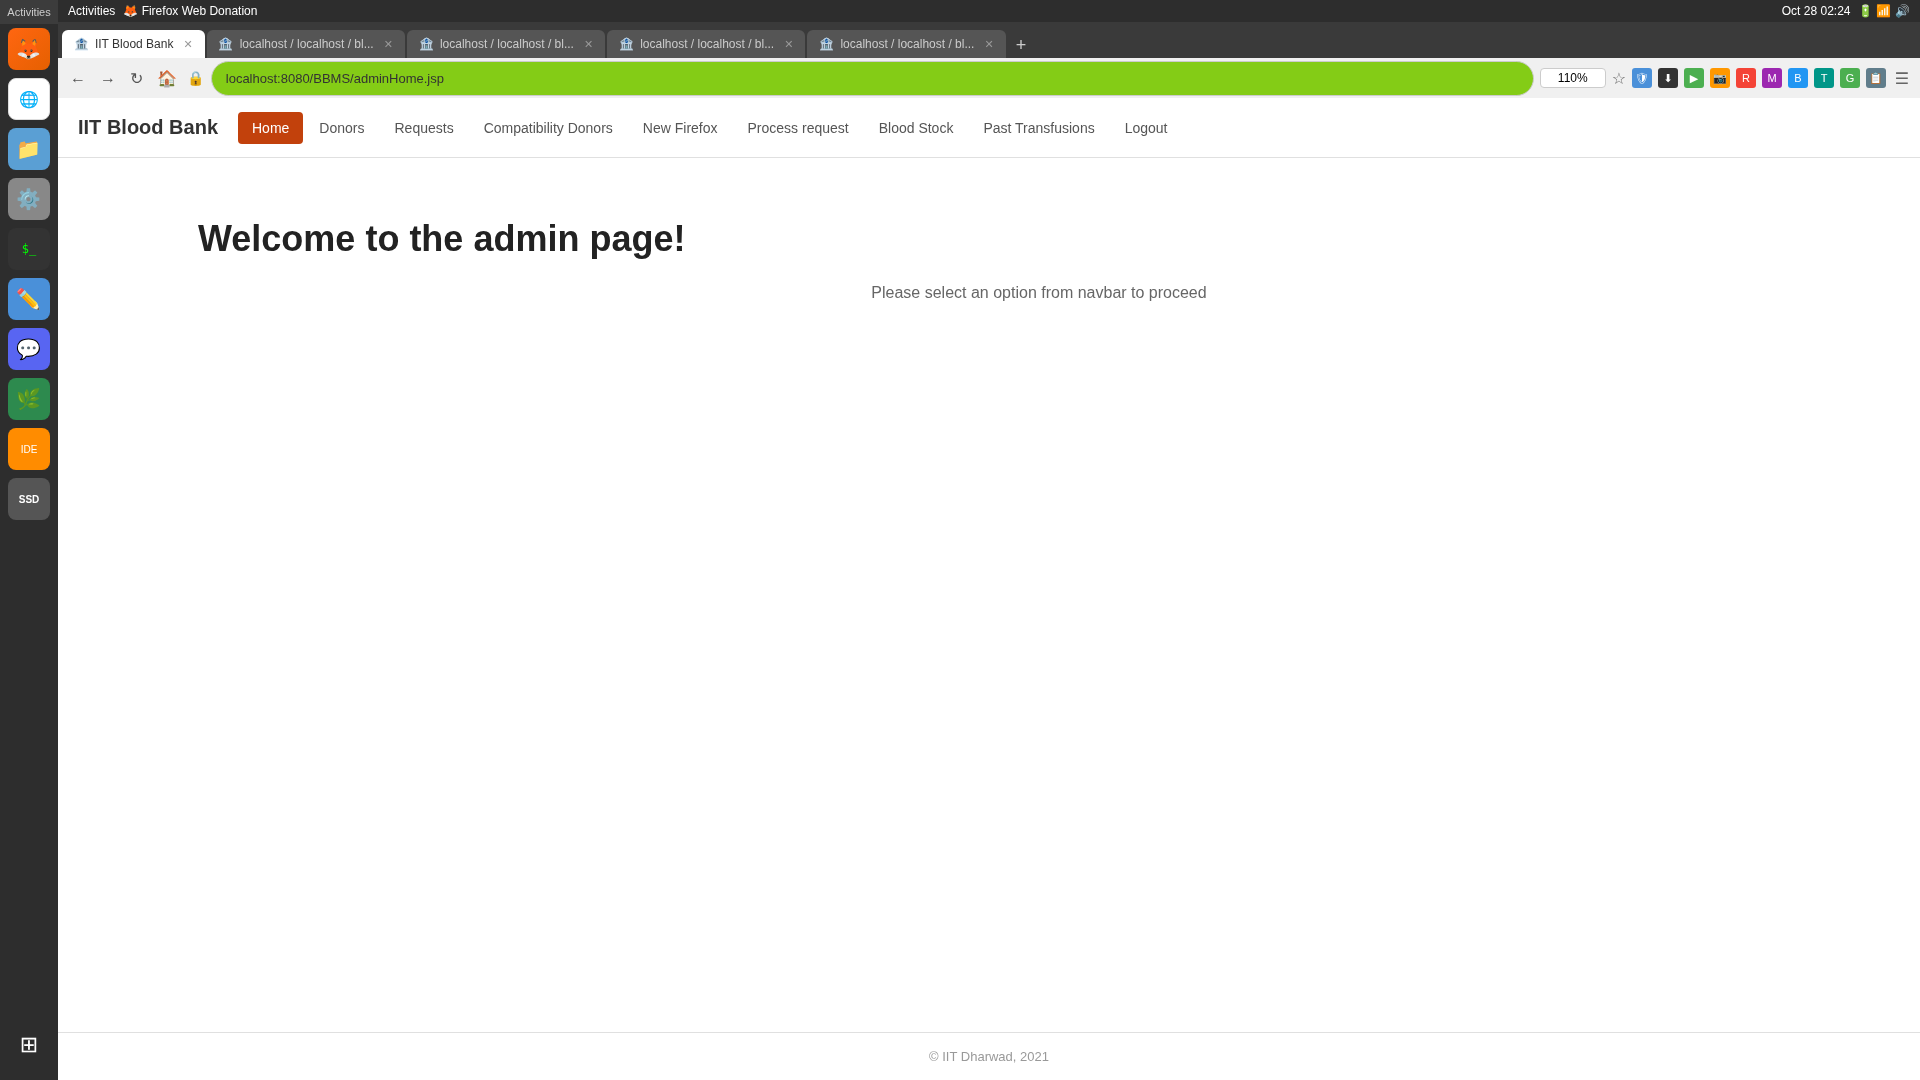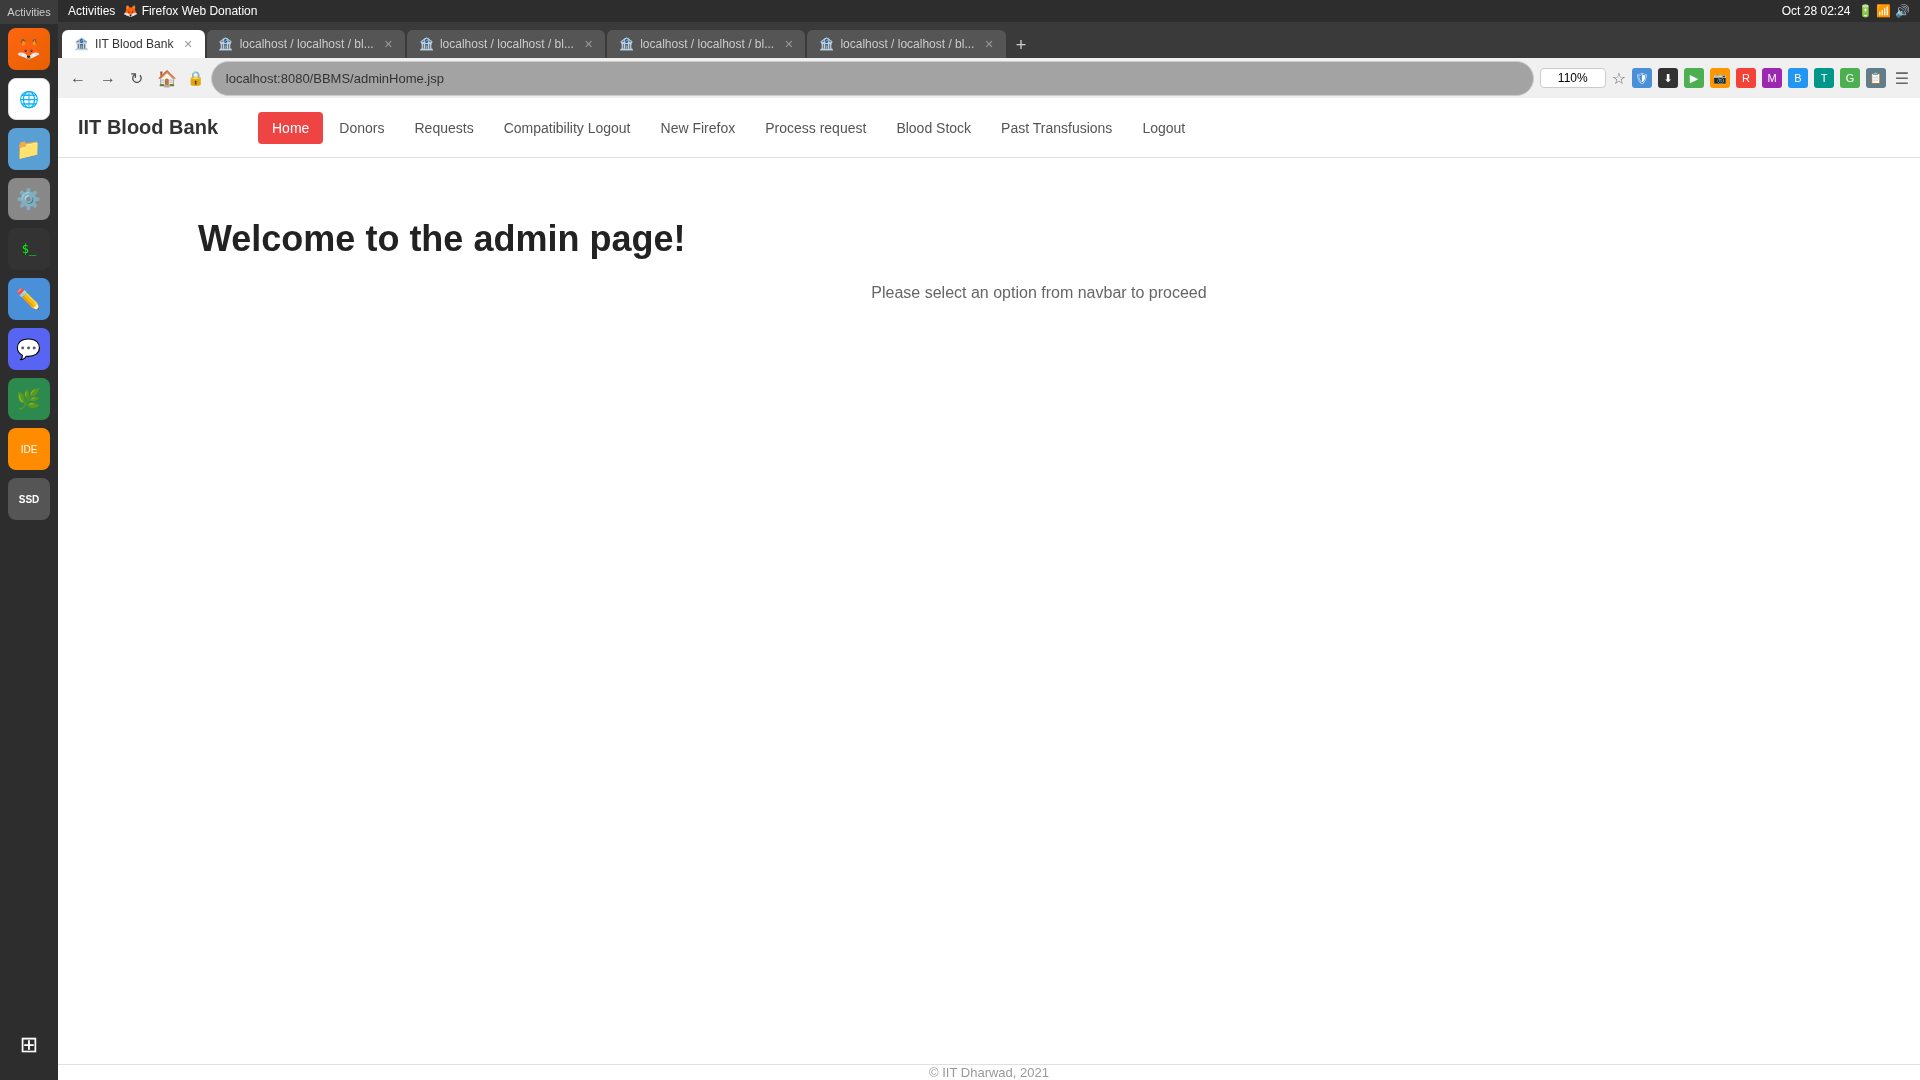--- a/index.html
+++ b/index.html
@@ -208,21 +208,21 @@
       color: #555;
       padding: 2px 4px;
     }
 
     .address-input {
       flex: 1;
       border: 1px solid #ccc;
       border-radius: 20px;
       padding: 9px 14px;
       font-size: 13px;
-      background: #a3a3a3;
+      background: #84cc16;
       color: #333;
     }
 
     .zoom-badge {
       background: #fff;
       border: 1px solid #ccc;
       padding: 2px 17px;
       font-size: 12px;
       border-radius: 4px;
     }
@@ -282,24 +282,23 @@
     .nav-link {
       color: #555;
       text-decoration: none;
       padding: 8px 14px;
       font-size: 14px;
       border-radius: 4px;
       cursor: pointer;
     }
 
     .nav-link.active {
-      background: #ef4444;
+      background: #c2410c;
       color: #fff;
       border-radius: 4px;
-      margin-left: 20px;
     }
 
     
     .page-content {
       flex: 1;
       padding: 60px 40px 40px 140px;
     }
 
     .welcome-heading {
       font-size: 36px;
@@ -311,21 +310,21 @@
     .welcome-sub {
       font-size: 16px;
       color: #666;
       text-align: center;
     }
 
     
     .page-footer {
       border-top: 1px solid #e0e0e0;
       text-align: center;
-      padding: 0;
+      padding: 16px;
       font-size: 13px;
       color: #999;
     }
   </style>
 </head>
 <body>
 
 <div class="taskbar">
   <div class="taskbar-top">
     <span>Activities</span>
@@ -411,21 +410,21 @@
   </div>
 
   <div class="webpage">
 
     <nav class="navbar">
       <div class="navbar-brand">IIT Blood Bank</div>
       <div class="nav-links">
         <a class="nav-link active">Home</a>
         <a class="nav-link">Donors</a>
         <a class="nav-link">Requests</a>
-        <a class="nav-link">Compatibility Logout</a>
+        <a class="nav-link">Compatibility Donors</a>
         <a class="nav-link">New Firefox</a>
         <a class="nav-link">Process request</a>
         <a class="nav-link">Blood Stock</a>
         <a class="nav-link">Past Transfusions</a>
         <a class="nav-link">Logout</a>
       </div>
     </nav>
 
     <div class="page-content">
       <h1 class="welcome-heading">Welcome to the admin page!</h1>

